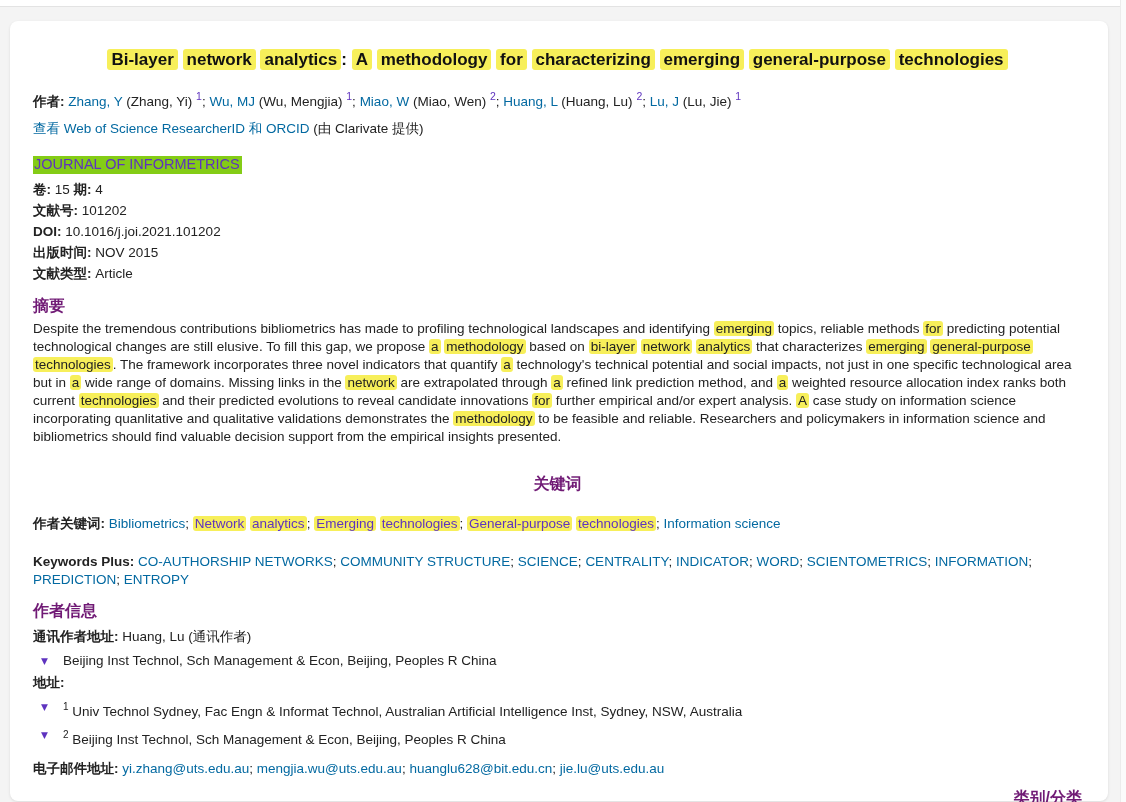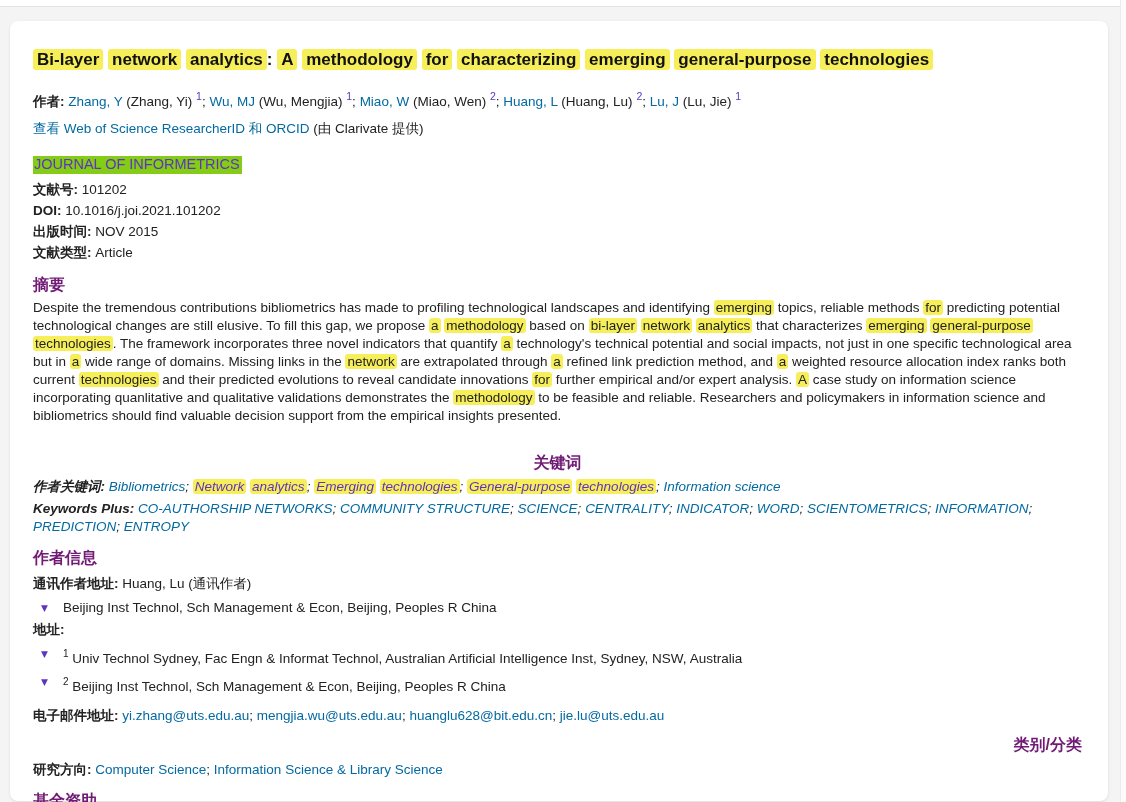--- a/index.html
+++ b/index.html
@@ -20,40 +20,40 @@
     border-radius:8px;
     box-shadow:0 1px 3px rgba(0,0,0,0.10);
     padding:27px 26px 0 23px;
     height:780px;
   }
   .scroll-track {
     position:absolute; top:0; right:0; width:6px; height:802px;
     background:#fbfbfb; border-left:1px solid #ececec;
   }
   .line { font-size:13.5px; line-height:18px; color:#222; }
-  .title-line { font-size:17px; line-height:24px; font-weight:700; color:#111; }
+  .title-line { font-size:17px; line-height:24px; font-weight:700; color:#111;text-align:center; }
   .title-line .seg-hl { padding:1px 4px; }
   .authors-line { margin-top:15px; }
   .view-line { margin-top:9px; }
   .journal-line { margin-top:17px; }
   .journal-name {
     display:inline-block;
     font-size:14.5px; line-height:17px;
     color:#5e33bf;
     background:#84cc16;
     padding:0 2px 1px 1px;
     cursor:pointer;
   }
   .meta-block { margin-top:5px; }
   .meta-line { font-size:13.5px; line-height:21px; }
   .section-h { font-size:16px; line-height:22px; font-weight:700; color:#701a75; }
   .abs-h { margin-top:11px; }
   .abs-p { margin-top:3px; }
   .kw-h { margin-top:27px;text-align:center; }
-  .kw-line { margin-top:4px;font-style:italic; }
+  .kw-line { margin-top:20px; }
   .ai-h { margin-top:11px; }
   .corr-line { margin-top:6px; }
   .addr-row { margin-top:6px; display:flex; align-items:flex-start; }
   .caret {
     color:#5e33bf; font-size:9px; line-height:18px;
     width:30px; padding-left:8px; flex:0 0 30px;
     cursor:pointer; font-family:"DejaVu Sans",sans-serif;
   }
   .addr-label { margin-top:4px; }
   .email-line { margin-top:11px; }
@@ -80,20 +80,21 @@
 
   <div class="line authors-line"><span class="seg-bold">作者:</span><span class="seg-plain">  </span><span class="seg-link">Zhang, Y</span><span class="seg-plain"> (Zhang, Yi) </span><span class="seg-sup-link">1</span><span class="seg-plain">; </span><span class="seg-link">Wu, MJ</span><span class="seg-plain"> (Wu, Mengjia) </span><span class="seg-sup-link">1</span><span class="seg-plain">; </span><span class="seg-link">Miao, W</span><span class="seg-plain"> (Miao, Wen) </span><span class="seg-sup-link">2</span><span class="seg-plain">; </span><span class="seg-link">Huang, L</span><span class="seg-plain"> (Huang, Lu) </span><span class="seg-sup-link">2</span><span class="seg-plain">; </span><span class="seg-link">Lu, J</span><span class="seg-plain"> (Lu, Jie) </span><span class="seg-sup-link">1</span></div>
 
   <div class="line view-line"><span class="seg-link">查看 Web of Science ResearcherID 和 ORCID</span><span class="seg-plain"> (由 Clarivate 提供)</span></div>
 
   <div class="journal-line">
     <span class="journal-name">JOURNAL OF INFORMETRICS</span>
   </div>
 
   <div class="meta-block">
+    <div class="line meta-line"><span class="seg-bold">卷:</span><span class="seg-plain">  15    </span><span class="seg-bold">期:</span><span class="seg-plain">  4</span></div>
     <div class="line meta-line"><span class="seg-bold">文献号:</span><span class="seg-plain">  101202</span></div>
     <div class="line meta-line"><span class="seg-bold">DOI:</span><span class="seg-plain">  10.1016/j.joi.2021.101202</span></div>
     <div class="line meta-line"><span class="seg-bold">出版时间:</span><span class="seg-plain">  NOV 2015</span></div>
     <div class="line meta-line"><span class="seg-bold">文献类型:</span><span class="seg-plain">  Article</span></div>
   </div>
 
   <div class="section-h abs-h">摘要</div>
   <div class="line abs-p"><span class="seg-plain">Despite the tremendous contributions bibliometrics has made to profiling technological landscapes and identifying </span><span class="seg-hl">emerging</span><span class="seg-plain"> topics, reliable methods </span><span class="seg-hl">for</span><span class="seg-plain"> predicting potential technological changes are still elusive. To fill this gap, we propose </span><span class="seg-hl">a</span><span class="seg-plain"> </span><span class="seg-hl">methodology</span><span class="seg-plain"> based on </span><span class="seg-hl">bi-layer</span><span class="seg-plain"> </span><span class="seg-hl">network</span><span class="seg-plain"> </span><span class="seg-hl">analytics</span><span class="seg-plain"> that characterizes </span><span class="seg-hl">emerging</span><span class="seg-plain"> </span><span class="seg-hl">general-purpose</span><span class="seg-plain"> </span><span class="seg-hl">technologies</span><span class="seg-plain">. The framework incorporates three novel indicators that quantify </span><span class="seg-hl">a</span><span class="seg-plain"> technology's technical potential and social impacts, not just in one specific technological area but in </span><span class="seg-hl">a</span><span class="seg-plain"> wide range of domains. Missing links in the </span><span class="seg-hl">network</span><span class="seg-plain"> are extrapolated through </span><span class="seg-hl">a</span><span class="seg-plain"> refined link prediction method, and </span><span class="seg-hl">a</span><span class="seg-plain"> weighted resource allocation index ranks both current </span><span class="seg-hl">technologies</span><span class="seg-plain"> and their predicted evolutions to reveal candidate innovations </span><span class="seg-hl">for</span><span class="seg-plain"> further empirical and/or expert analysis. </span><span class="seg-hl">A</span><span class="seg-plain"> case study on information science incorporating quanlitative and qualitative validations demonstrates the </span><span class="seg-hl">methodology</span><span class="seg-plain"> to be feasible and reliable. Researchers and policymakers in information science and bibliometrics should find valuable decision support from the empirical insights presented.</span></div>
 
   <div class="section-h kw-h">关键词</div>

